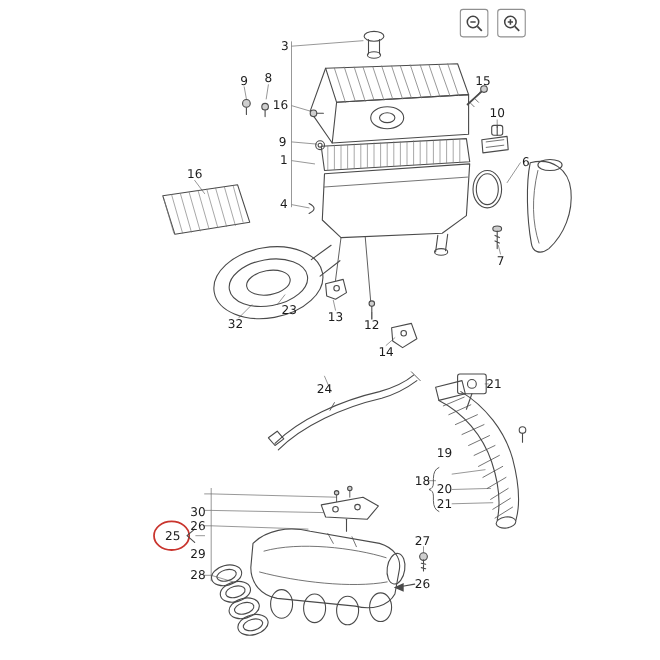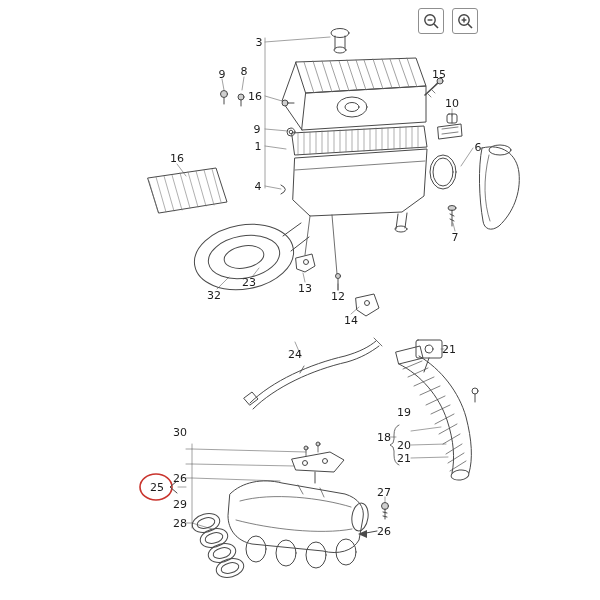--- a/index.html
+++ b/index.html
@@ -223,32 +223,32 @@
       <span class="part-label" style="left: 244px; top: 71px;">8</span>
       <span class="part-label" style="left: 255px; top: 96px;">16</span>
       <span class="part-label" style="left: 257px; top: 129px;">9</span>
       <span class="part-label" style="left: 258px; top: 146px;">1</span>
       <span class="part-label" style="left: 258px; top: 186px;">4</span>
       <span class="part-label" style="left: 177px; top: 158px;">16</span>
       <span class="part-label" style="left: 439px; top: 74px;">15</span>
       <span class="part-label" style="left: 452px; top: 103px;">10</span>
       <span class="part-label" style="left: 478px; top: 147px;">6</span>
       <span class="part-label" style="left: 455px; top: 237px;">7</span>
-      <span class="part-label" style="left: 249px; top: 282px;">23</span>
+      <span class="part-label" style="left: 263px; top: 282px;">23</span>
       <span class="part-label" style="left: 214px; top: 295px;">32</span>
       <span class="part-label" style="left: 305px; top: 288px;">13</span>
       <span class="part-label" style="left: 338px; top: 296px;">12</span>
       <span class="part-label" style="left: 351px; top: 320px;">14</span>
       <span class="part-label" style="left: 295px; top: 336px; margin-top: 18px;">24</span>
       <span class="part-label" style="left: 449px; top: 349px;">21</span>
       <span class="part-label" style="left: 384px; top: 437px;">18</span>
       <span class="part-label" style="left: 404px; top: 412px;">19</span>
       <span class="part-label" style="left: 404px; top: 445px;">20</span>
       <span class="part-label" style="left: 404px; top: 458px;">21</span>
-      <span class="part-label" style="left: 180px; top: 432px; text-align: center;">30</span>
+      <span class="part-label" style="left: 180px; top: 466px; text-align: center;">30</span>
       <span class="part-label" style="left: 180px; top: 464px; margin-top: 40px;">29</span>
       <span class="part-label" style="left: 180px; top: 478px;">26</span>
       <span class="part-label highlighted" style="left: 157px; top: 487px;">25</span>
       <span class="part-label" style="left: 180px; top: 523px;">28</span>
       <span class="part-label" style="left: 384px; top: 492px;">27</span>
       <span class="part-label" style="left: 384px; top: 531px;">26</span>
     </div>
 
 </div>
 

